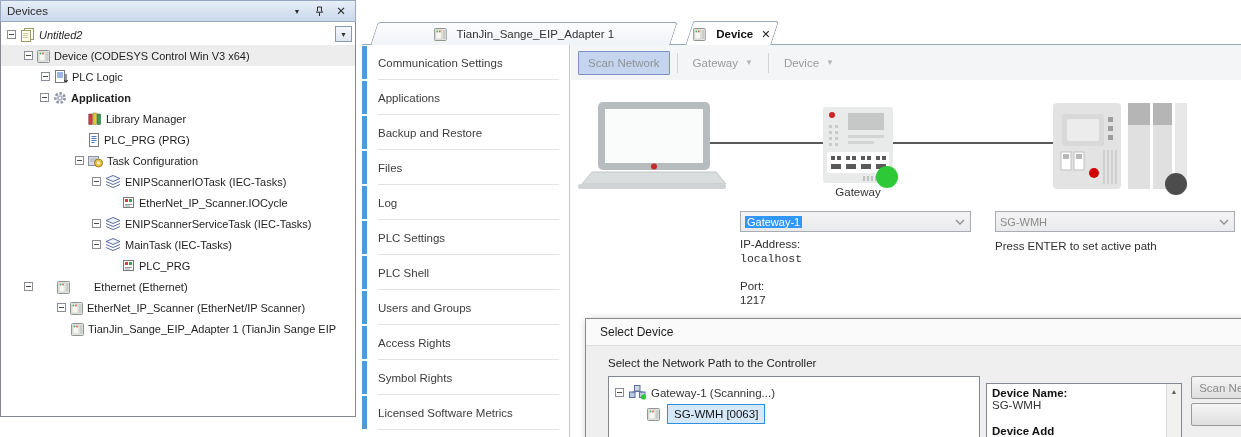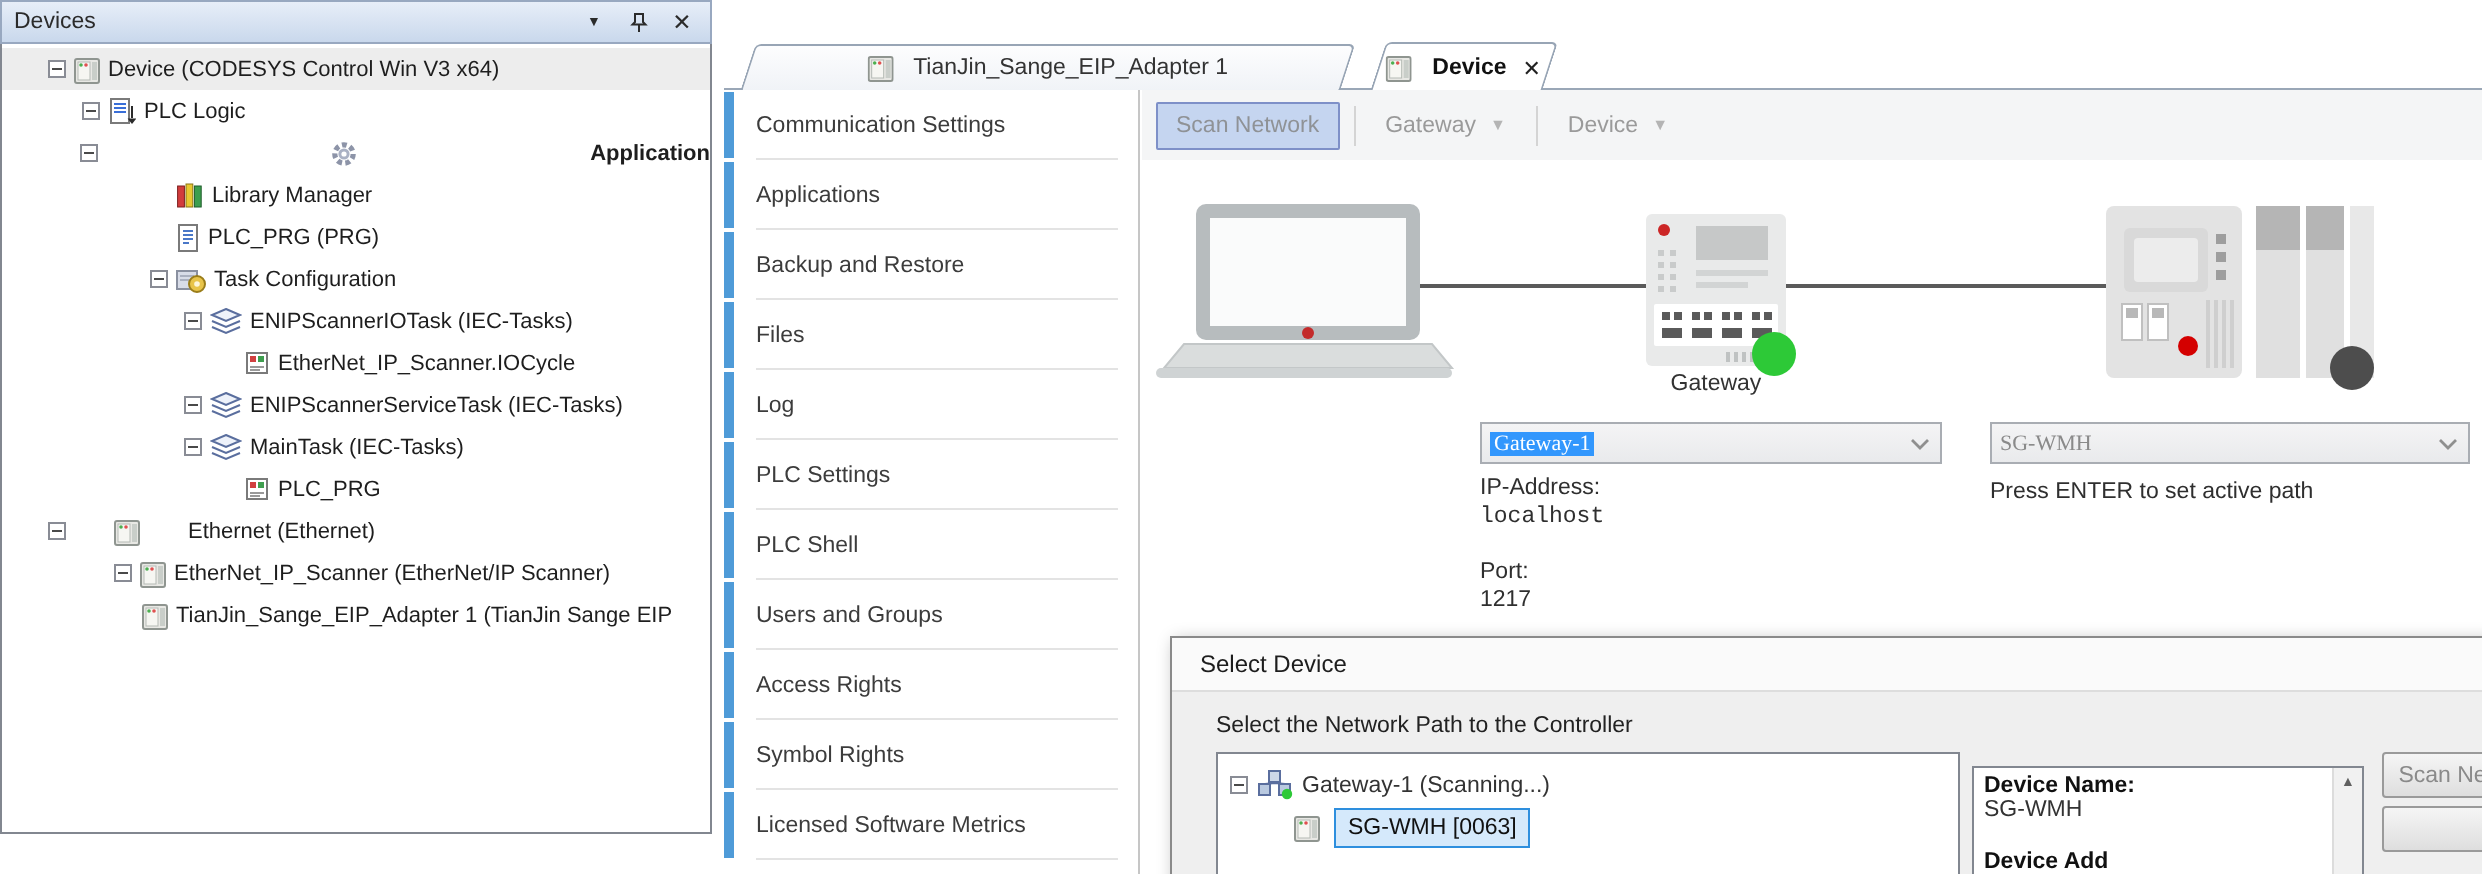--- a/index.html
+++ b/index.html
@@ -59,21 +59,21 @@
   .tb-sep { width:1px; height:20px; background:#d4d4d4; margin:0 7px; }
   .tb-drop { height:24px; padding:0 8px; color:#9a9a9a; display:flex; align-items:center; gap:7px; }
   .tb-caret { font-size:8px; color:#b4b4b4; }
   
   .connector { position:absolute; height:2px; background:#5a5a5a; }
   .diagram-svg { position:absolute; }
   #gateway-label { position:absolute; left:823px; top:186px; width:70px; text-align:center; color:#333; }
   
   .combo {
     position:absolute; height:21px; border:1px solid #a9adb3; background:linear-gradient(#f4f4f5,#e9eaec);
-    display:flex; align-items:center; padding:0 22px 0 4px; font-size:11px;font-family:Liberation Serif, serif;
+    display:flex; align-items:center; padding:0 22px 0 4px; font-size:11px;
   }
   .combo .chev { position:absolute; right:5px; top:6px; width:10px; height:8px; }
   .sel-val { background:#3297fd; color:#fff; padding:0 2px; }
   .gray-val { color:#8a8a8a; }
   .info-line { position:absolute; color:#2f2f2f; }
   
   #select-device-dialog {
     position:absolute; left:585px; top:318px; width:700px; height:170px;
     background:#efefef; border:1px solid #8a8a8a; box-shadow:2px 2px 8px rgba(0,0,0,.28);
   }
@@ -108,20 +108,39 @@
       <span class="hdr-btn" style="font-size:7px;">▼</span>
       <span class="hdr-btn">
         <svg width="9" height="11" viewBox="0 0 9 11">
             <path d="M2.5 1 h4 v4 l1.2 1.2 h-6.4 L2.5 5 z" fill="none" stroke="#2b2b2b"></path>
             <line x1="4.5" y1="6.5" x2="4.5" y2="10" stroke="#2b2b2b"></line>
           </svg>
       </span>
       <span class="hdr-btn" style="font-weight:bold;">✕</span>
     </div>
     <div id="device-tree">
+        <div class="tree-row" style="padding-left: 6px;">
+          <span class="exp-slot">
+            <svg width="9" height="9">
+              <rect x="0.5" y="0.5" width="8" height="8" fill="#fff" stroke="#898c95"></rect>
+              <line x1="2" y1="4.5" x2="7" y2="4.5" stroke="#4a4a4a"></line>
+            </svg>
+          </span>
+          <span class="ticon">
+            <svg width="15" height="14">
+              <rect x="4.5" y="0.5" width="9" height="11" fill="#fffef2" stroke="#9a9a68"></rect>
+              <rect x="1.5" y="2.5" width="9" height="11" fill="#ffffe9" stroke="#9a9a68"></rect>
+              <line x1="3" y1="5.5" x2="8.5" y2="5.5" stroke="#cdcda2"></line>
+              <line x1="3" y1="7.5" x2="8.5" y2="7.5" stroke="#cdcda2"></line>
+              <line x1="3" y1="9.5" x2="8.5" y2="9.5" stroke="#cdcda2"></line>
+            </svg>
+          </span>
+          <span class="tlabel italic">Untitled2</span>
+          <span class="row-drop">▼</span>
+        </div>
         <div class="tree-row hl" style="padding-left: 23px;">
           <span class="exp-slot">
             <svg width="9" height="9">
               <rect x="0.5" y="0.5" width="8" height="8" fill="#fff" stroke="#898c95"></rect>
               <line x1="2" y1="4.5" x2="7" y2="4.5" stroke="#4a4a4a"></line>
             </svg>
           </span>
           <span class="ticon">
             <svg width="13" height="14">
               <rect x="0.5" y="1.5" width="12" height="12" rx="1" fill="#e8e8e4" stroke="#8f9590"></rect>
@@ -145,21 +164,21 @@
               <rect x="1.5" y="0.5" width="9" height="12" fill="#fff" stroke="#7a7a7a"></rect>
               <line x1="3" y1="3" x2="9" y2="3" stroke="#3a6fd8"></line>
               <line x1="3" y1="5" x2="9" y2="5" stroke="#3a6fd8"></line>
               <line x1="3" y1="7" x2="9" y2="7" stroke="#3a6fd8"></line>
               <path d="M12 4 V10" stroke="#2b2b2b" fill="none"></path>
               <path d="M12 13 L9.8 10.2 H14.2 Z" fill="#2b2b2b"></path>
             </svg>
           </span>
           <span class="tlabel">PLC Logic</span>
         </div>
-        <div class="tree-row" style="padding-left: 39px; justify-content: space-between;">
+        <div class="tree-row" style="padding-left: 39px;">
           <span class="exp-slot">
             <svg width="9" height="9">
               <rect x="0.5" y="0.5" width="8" height="8" fill="#fff" stroke="#898c95"></rect>
               <line x1="2" y1="4.5" x2="7" y2="4.5" stroke="#4a4a4a"></line>
             </svg>
           </span>
           <span class="ticon">
             <svg width="14" height="14">
               <circle cx="7" cy="7" r="4.6" fill="none" stroke="#8d94a8" stroke-width="2.6" stroke-dasharray="2.4 1.7"></circle>
               <circle cx="7" cy="7" r="2.8" fill="#aab1c4"></circle>

